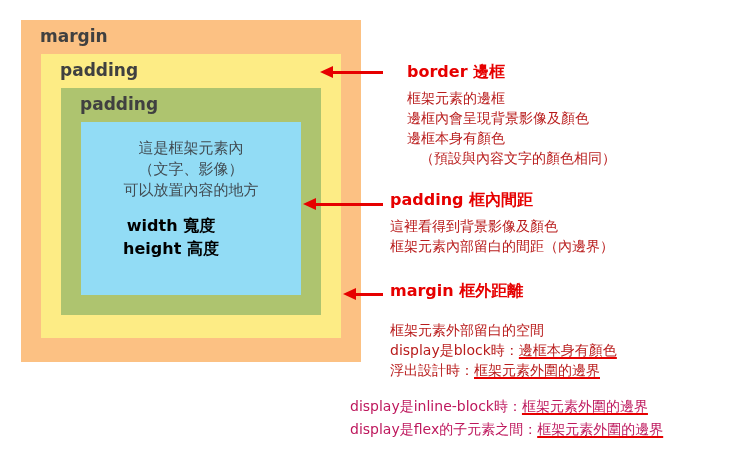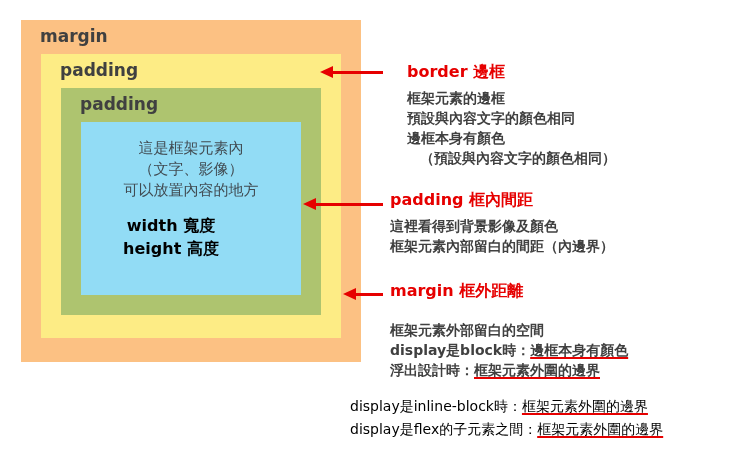--- a/index.html
+++ b/index.html
@@ -142,44 +142,43 @@
   .anno-title {
     font-size: 16px;
     font-weight: bold;
     color: #e60000;
     white-space: nowrap;
     margin: 0 0 5px 0;
   }
   .anno-body {
     font-size: 14px;
     line-height: 20px;
-    color: #404040;
-    white-space: nowrap;
-    font-weight: bold;
+    color: #b91c1c;
+    white-space: nowrap;
   }
   .anno-body .ln { display: block; }
   .anno-body .indent { padding-left: 13px; }
   .u {
     text-decoration: underline;
     text-decoration-color: #e60000;
     text-decoration-thickness: 2px;
     text-underline-offset: 2px;
   }
 
   #anno-border  { left: 390px; top: 62px; margin-left: 17px; }
   #anno-padding { left: 390px; top: 190px; }
   #anno-margin  { left: 390px; top: 281px; }
 
   #anno-extra {
     position: absolute;
     left: 350px;
     top: 395px;
     font-size: 14px;
     line-height: 23px;
-    color: #000000;
+    color: #be185d;
     white-space: nowrap;
   }
   #anno-extra .ln { display: block; }
 </style>
 </head>
 <body>
 
 <div id="stage">
 
   <div class="box-margin">
@@ -216,21 +215,21 @@
   </div>
   <div class="arrow" id="arrow-margin">
     <div class="head"></div>
     <div class="shaft"></div>
   </div>
 
   <div class="anno" id="anno-border">
     <div class="anno-title">border 邊框</div>
     <div class="anno-body">
       <span class="ln">框架元素的邊框</span>
-      <span class="ln">預設與內容文字的顏色相同</span>
+      <span class="ln">邊框內會呈現背景影像及顏色</span>
       <span class="ln">邊框本身有顏色</span>
       <span class="ln indent">（預設與內容文字的顏色相同）</span>
     </div>
   </div>
 
   <div class="anno" id="anno-padding">
     <div class="anno-title">padding 框內間距</div>
     <div class="anno-body">
       <span class="ln">這裡看得到背景影像及顏色</span>
       <span class="ln">框架元素內部留白的間距（內邊界）</span>

